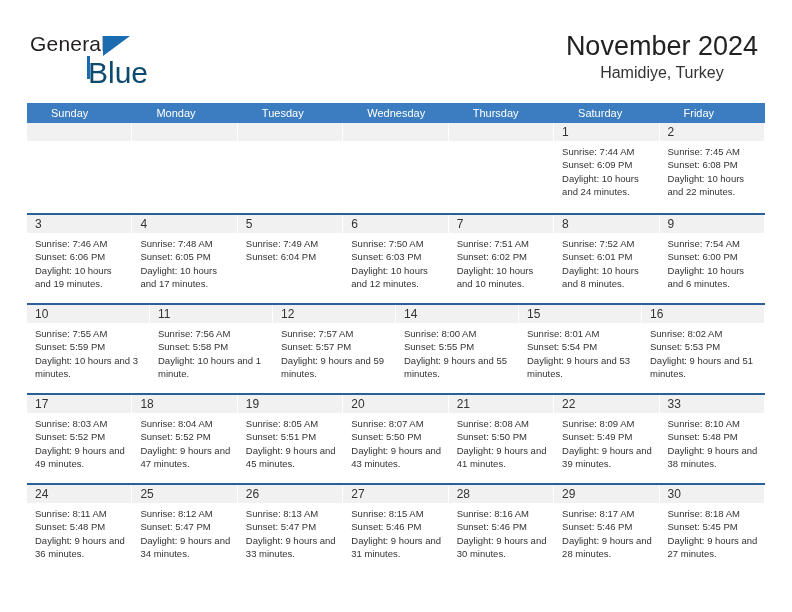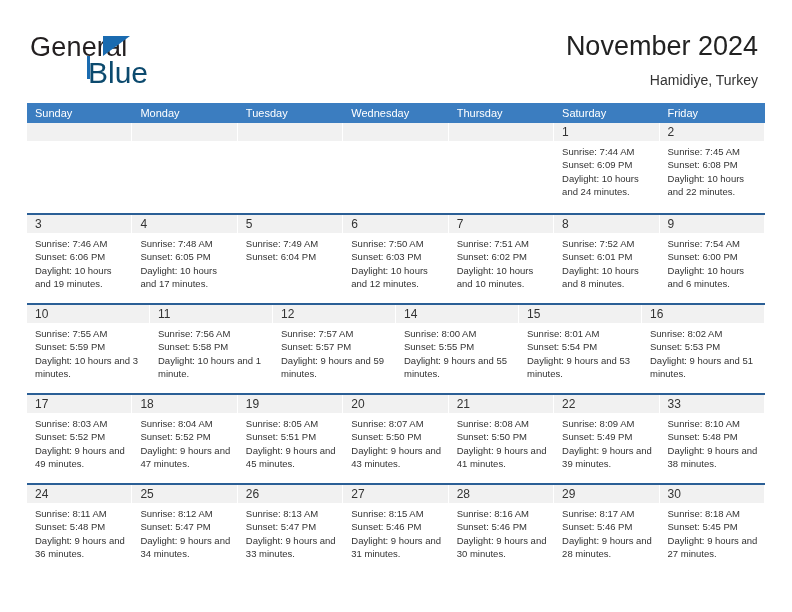--- a/index.html
+++ b/index.html
@@ -28,21 +28,21 @@
   .logo {
     position: absolute;
     left: 30px;
     top: 32px;
     width: 170px;
     height: 56px;
   }
   .logo-general {
     position: absolute;
     left: 0; top: 0;
-    font-size: 27px;
+    font-size: 21px;
     letter-spacing: .2px;
     color: #231f20;
     font-family: "Liberation Sans", sans-serif;
   }
   .logo-tri {
     position: absolute;
     left: 73px;
     top: 4px;
     width: 0; height: 0;
     border-left: 27px solid #1a6bb0;
@@ -72,45 +72,46 @@
   }
   .cal-title {
     font-size: 27px;
     font-weight: normal;
     color: #222222;
     line-height: 32px;
     white-space: nowrap;
     text-align: center;
   }
   .cal-subtitle {
-    font-size: 14px;
+    font-size: 16px;
     color: #333333;
     line-height: 20px;
-    margin-top: 8px;
+    margin-top: 1px;
     white-space: nowrap;
+    text-align: center;
   }
 
   
   .calendar {
     position: absolute;
     left: 27px;
     top: 103px;
     width: 738px;
   }
   .weekdays {
     display: flex;
     background: #3b7dc0;
     height: 20px;
   }
   .weekday {
     flex: 1 1 0;
     color: #ffffff;
     font-size: 11px;
     line-height: 20px;
-    padding-left: 8px;
+    padding-left: 24px;
     white-space: nowrap;
     overflow: hidden;
   }
   .week {
     display: flex;
     border-top: 2px solid #2b5f96;
     height: 90px;
   }
   .week:first-of-type { border-top: none; }
   .day {

